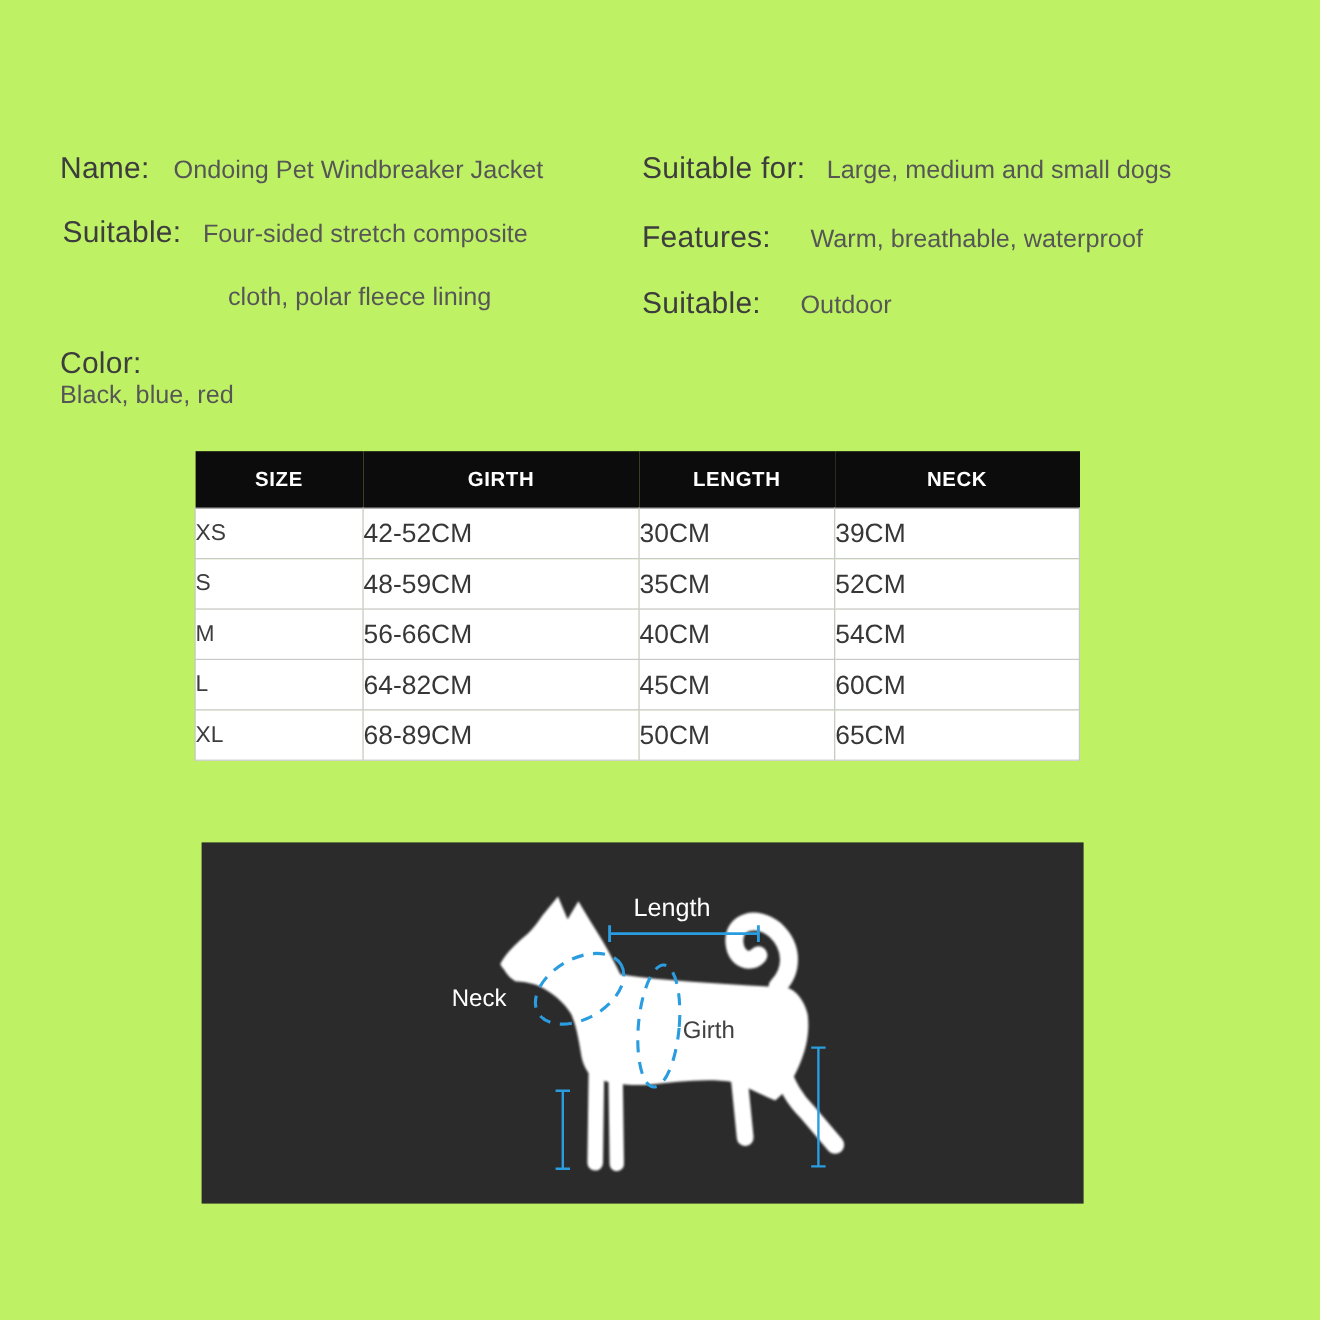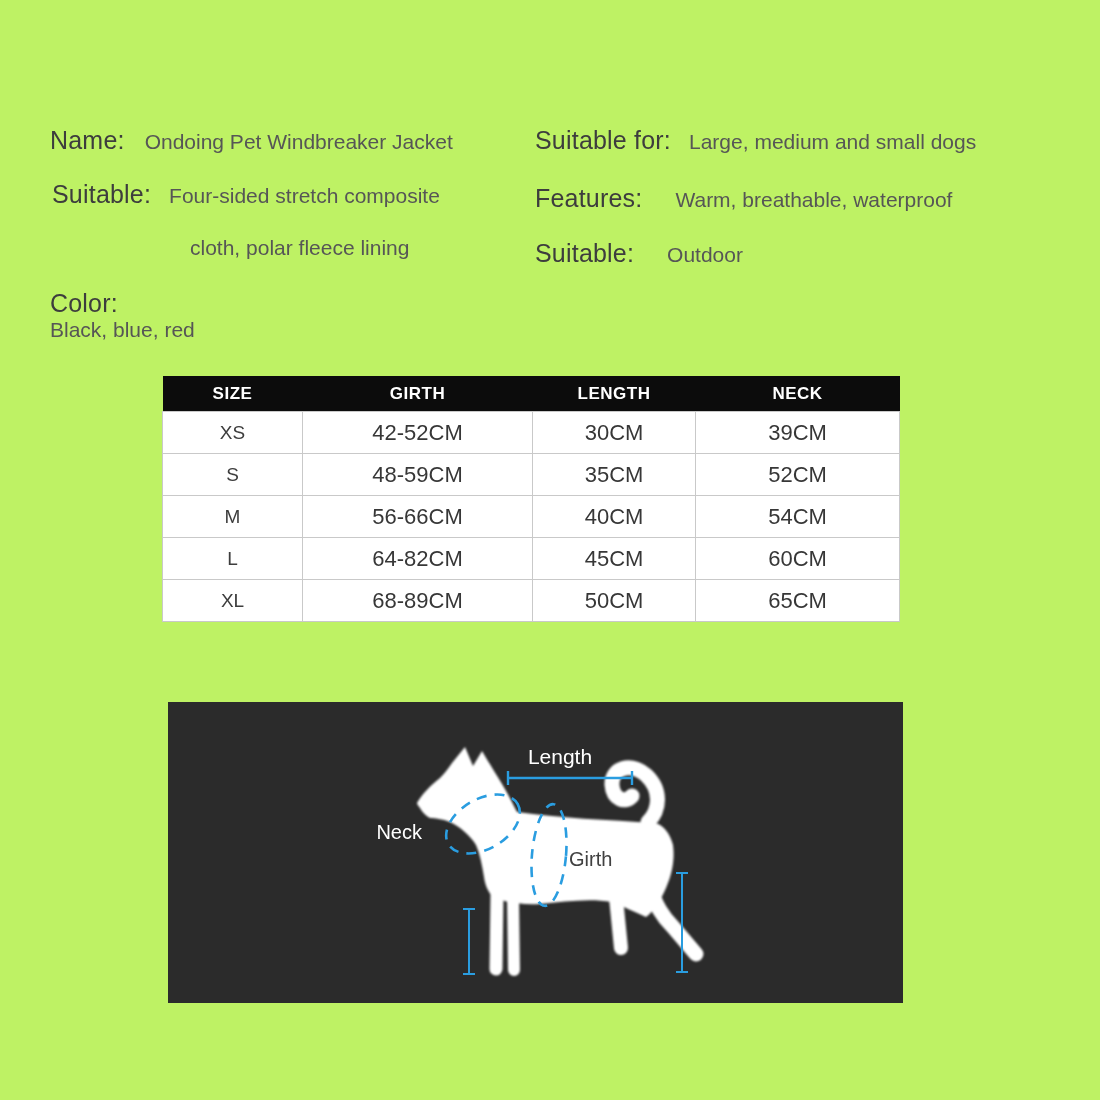--- a/index.html
+++ b/index.html
@@ -12,25 +12,25 @@
   .lbl{font-size:25px;color:#3d3d3d;letter-spacing:.2px;}
   .val{font-size:21px;color:#565656;}
   .gap15{column-gap:33px;}  .gap18{column-gap:18px;justify-content:flex-end;}  .gap20{column-gap:20px;}
   
   .size-table{
     position:absolute;left:162px;top:376px;width:737px;
     border-collapse:collapse;table-layout:fixed;
   }
   .size-table thead th{
     background:#0c0c0c;color:#ffffff;font-size:17px;font-weight:bold;
-    height:35px;text-align:center;letter-spacing:.5px;border:none;padding:0;
+    height:47px;text-align:center;letter-spacing:.5px;border:none;padding:0;
   }
   .size-table tbody td{
     border:1px solid #c9c9c9;background:#ffffff;height:41px;
-    text-align:center;vertical-align:middle;font-size:22px;color:#373737;padding:0;
+    text-align:left;vertical-align:middle;font-size:22px;color:#373737;padding:0;
   }
   .size-table tbody td.c-size{font-size:19px;color:#3d3d3d;}
   
   .panel{
     position:absolute;left:168px;top:702px;width:735px;height:301px;
     background:#2b2b2b; 
   }
   .diagram-svg{position:absolute;left:0;top:0;}
   .plabel{position:absolute;font-size:20px;color:#ffffff;}
   .plabel.length{left:342px;top:43px;width:100px;text-align:center;font-size:21px;}

